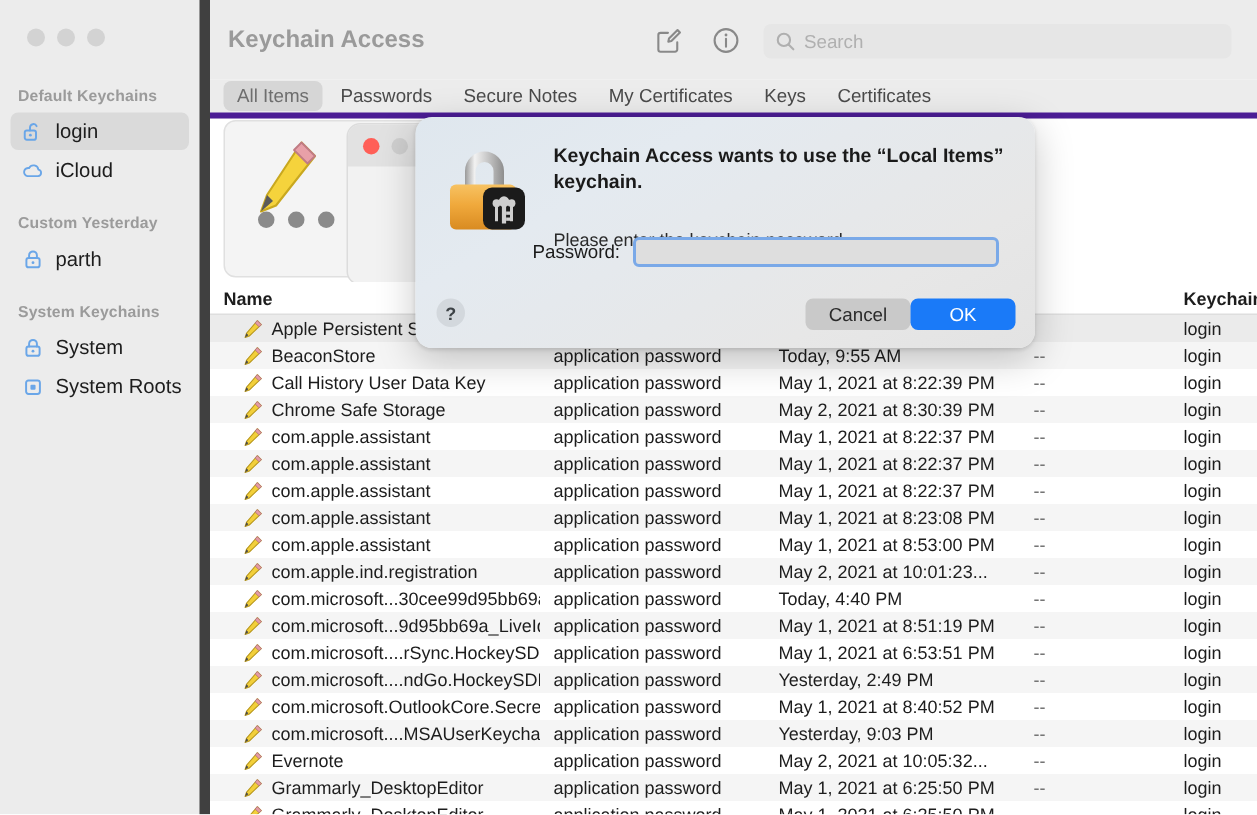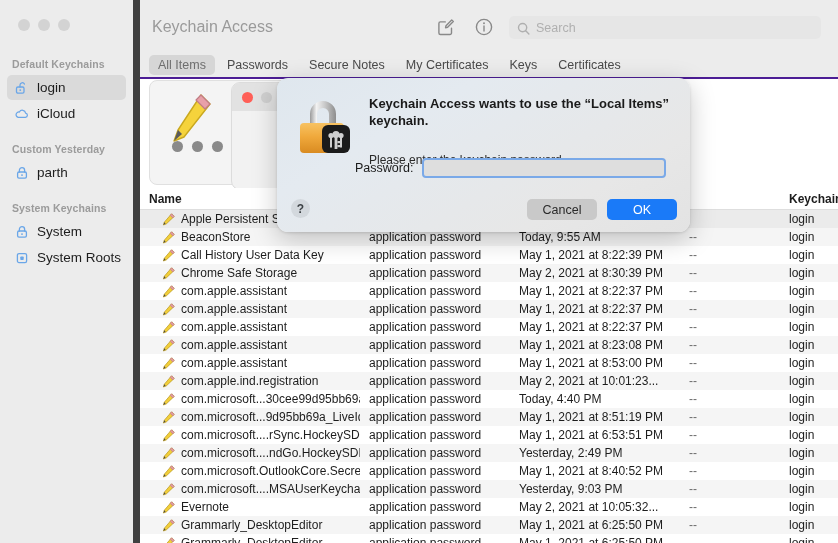--- a/index.html
+++ b/index.html
@@ -88,21 +88,21 @@
     height: 53px;
     background: #ececec;
     display: flex;
     align-items: center;
   }
   .win-title {
     position: absolute;
     left: 12px; top: 18px;
     font-size: 16px;
     color: #9a9a9a;
-    font-weight: normal;
+    font-weight: bold;
   }
   .toolbar-icons {
     position: absolute;
     right: 344px; top: 17px;
     display: flex;
     gap: 18px;
     align-items: center;
   }
   .tb-icon { width: 20px; height: 20px; opacity: .62; }
   .tb-icon svg { display: block; }
@@ -118,21 +118,21 @@
     padding: 0 8px;
     gap: 6px;
   }
   .search-icon { width: 13px; height: 13px; opacity: .45; flex: 0 0 13px; }
   .search-placeholder { font-size: 12.5px; color: #b0b0b0; }
 
   
   .tabbar {
     height: 26px;
     background: #ececec;
-    border-bottom: 2px solid #4c1d95;
+    border-bottom: 4px solid #4c1d95;
     display: flex;
     align-items: center;
     padding-left: 9px;
     gap: 3px;
   }
   .tab {
     font-size: 12.5px;
     color: #4a4a4a;
     padding: 3px 9px;
     border-radius: 5px;
@@ -287,21 +287,20 @@
     background: #d3d8dd;
     color: #3d4246;
     font-size: 12px;
     font-weight: bold;
     display: flex; align-items: center; justify-content: center;
   }
   .dlg-buttons {
     position: absolute;
     right: 13px; bottom: 12px;
     display: flex;
-    gap: 10px;
   }
   .dlg-btn {
     min-width: 70px;
     height: 21px;
     border-radius: 5px;
     font-size: 12.5px;
     display: flex; align-items: center; justify-content: center;
     border: none;
     font-family: "Liberation Sans", sans-serif;
   }

